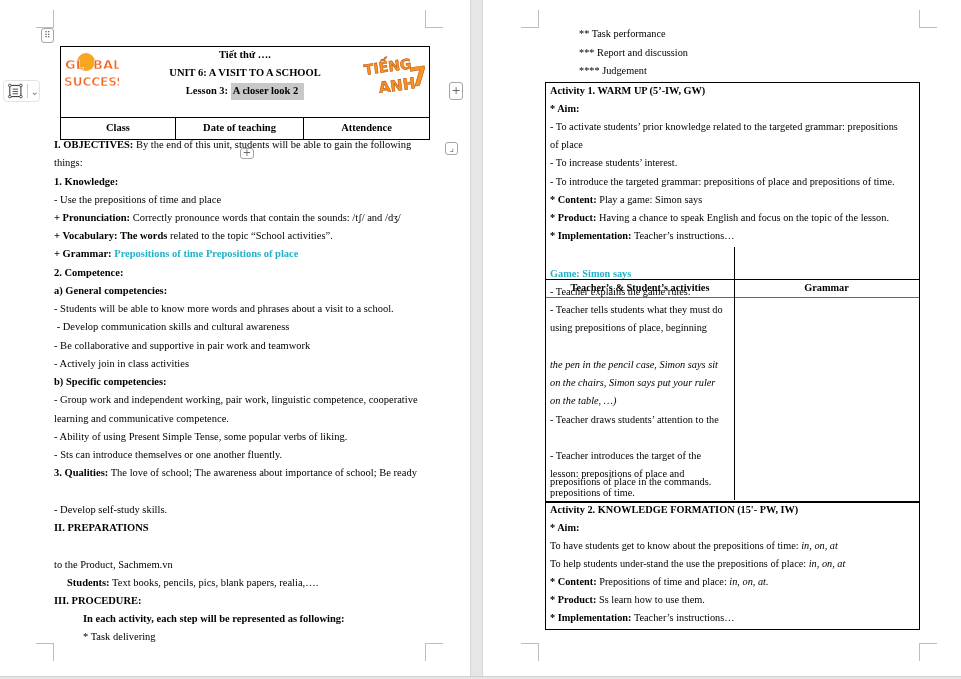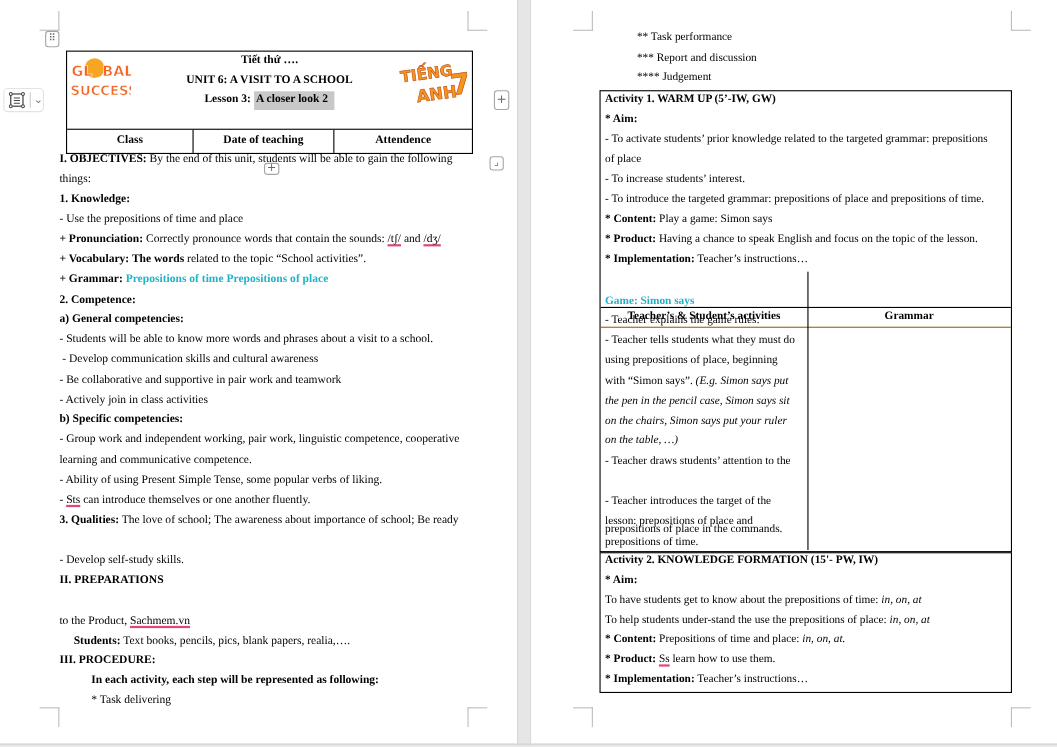--- a/index.html
+++ b/index.html
@@ -15,21 +15,21 @@
     .corner { position: absolute; width: 18px; height: 18px; border-color: #bdbdbd; border-style: solid; border-width: 0; }
     .c-tl { border-right-width: 1px; border-bottom-width: 1px; }
     .c-tr { border-left-width: 1px; border-bottom-width: 1px; }
     .c-bl { border-right-width: 1px; border-top-width: 1px; }
     .c-br { border-left-width: 1px; border-top-width: 1px; }
 
     .line { position: absolute; white-space: nowrap; line-height: 14px; height: 16px; }
     .b { font-weight: bold; }
     .i { font-style: italic; }
     .cyan { color: #22b2c7; font-weight: bold; }
-    .squig { text-decoration: underline; text-decoration-color: #e0457b; text-decoration-thickness: 1.5px; text-underline-offset: 2px; margin-top: 18px; }
+    .squig { text-decoration-color: #e0457b; text-decoration-thickness: 1.5px; text-underline-offset: 2px; margin-top: 18px; }
 
     
     .hdr-table { position: absolute; left: 60px; top: 46px; width: 370px; height: 94px; border: 1.5px solid #000; }
     .hdr-top { position: absolute; left: 0; top: 0; width: 100%; height: 71px; border-bottom: 1.5px solid #000; }
     .hdr-row { position: absolute; left: 0; top: 71px; width: 100%; height: 21px; display: flex; }
     .hdr-cell { border-right: 1px solid #000; font-weight: bold; text-align: center; line-height: 19px; font-size: 10.5px; }
     .hdr-cell:last-child { border-right: none; }
     .title-line { position: absolute; left: 0; width: 100%; text-align: center; font-weight: bold; font-size: 10.5px; }
     .hilite { background: #c8c8c8; padding: 2px 6px 4px 2px; }
 
@@ -181,23 +181,20 @@
     <div class="col-hdr">
       <div style="width:188px;">Teacher’s &amp; Student’s activities</div>
       <div style="flex:1;">Grammar</div>
     </div>
     <div class="col-split"></div>
 
     <div class="line cyan" style="left:4px; top:184px;">Game: Simon says</div>
     <div class="line" style="left:4px; top:202px;">- Teacher explains the game rules:</div>
     <div class="line" style="left:4px; top:220px;">- Teacher tells students what they must do</div>
     <div class="line" style="left:4px; top:238px;">using prepositions of place, beginning</div>
-    <div class="line" style="left:4px; top:257px;">
-      <span>with “Simon says”. </span><span class="i">(E.g. Simon says put</span>
-    </div>
     <div class="line i" style="left:4px; top:275px;">the pen in the pencil case, Simon says sit</div>
     <div class="line i" style="left:4px; top:293px;">on the chairs, Simon says put your ruler</div>
     <div class="line i" style="left:4px; top:311px;">on the table, …)</div>
     <div class="line" style="left:4px; top:330px;">- Teacher draws students’ attention to the</div>
     <div class="line" style="left:4px; top:348px;margin-top:44px;">prepositions of place in the commands.</div>
     <div class="line" style="left:4px; top:366px;">- Teacher introduces the target of the</div>
     <div class="line" style="left:4px; top:384px;">lesson: prepositions of place and</div>
     <div class="line" style="left:4px; top:403px;">prepositions of time.</div>
   </div>
 

